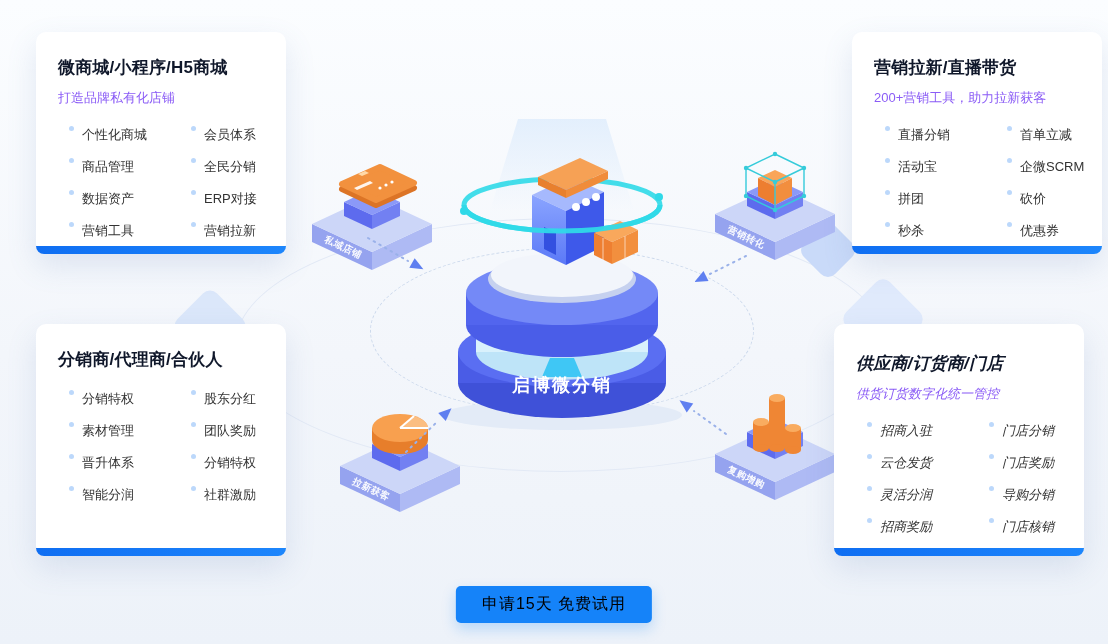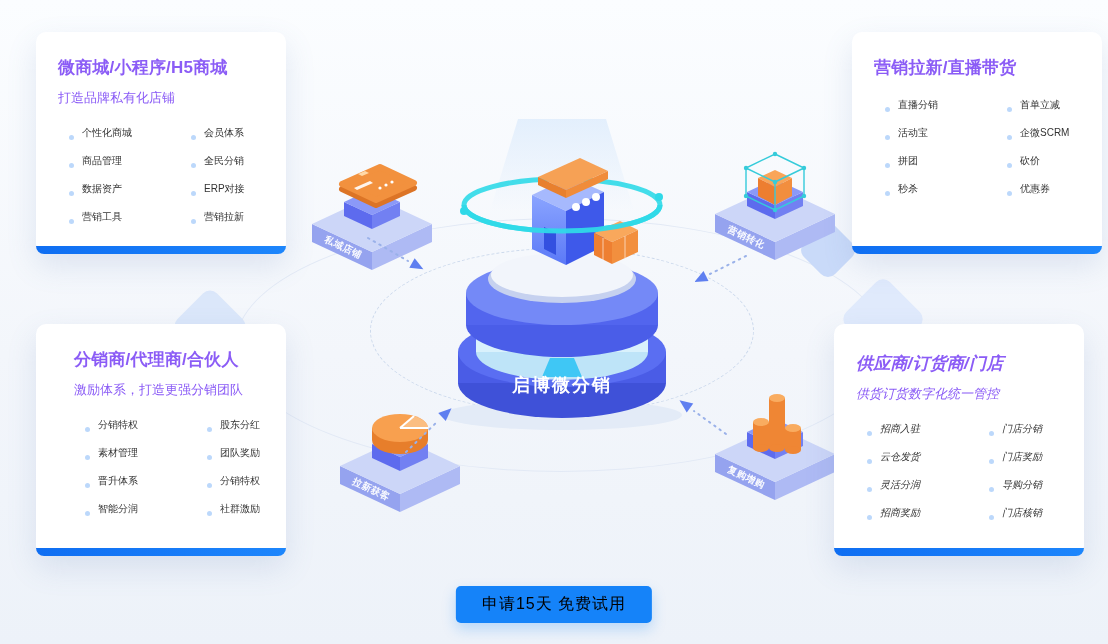--- a/index.html
+++ b/index.html
@@ -6,24 +6,24 @@
   .stage{position:relative;width:1108px;height:644px;overflow:hidden;
          background:linear-gradient(180deg,#fbfdff 0%,#f3f6fb 55%,#edf2f9 100%);
          font-family:"Liberation Sans","DejaVu Sans",sans-serif;}
   .orbit{position:absolute;border-radius:50%;}
   .orbit-outer{left:235px;top:218px;width:650px;height:252px;border:1px solid #e2e9f5;}
   .orbit-inner{left:370px;top:248px;width:382px;height:164px;border:1px dashed #ccd9ec;}
   .diamond{position:absolute;transform:rotate(45deg);border-radius:10px;}
   .card{position:absolute;width:250px;background:#ffffff;border-radius:10px;
         box-shadow:0 12px 30px rgba(96,125,180,0.16);}
   .card-inner{padding:24px 22px 0 22px;}
-  .card-title{font-size:17px;font-weight:bold;color:#8b5cf6;letter-spacing:0.2px;}
+  .card-title{font-size:17px;font-weight:bold;color:#0f172a;letter-spacing:0.2px;}
   .card-subtitle{margin-top:10px;font-size:13px;color:#8b5cf6;}
   .card-items{margin-top:19px;display:grid;grid-template-columns:122px auto;row-gap:14px;padding-left:11px;}
-  .item{display:flex;align-items:flex-end;font-size:10px;color:#333333;white-space:nowrap;}
+  .item{display:flex;align-items:flex-start;font-size:13px;color:#333333;white-space:nowrap;}
   .dot{width:5px;height:5px;border-radius:50%;background:#bcd8fb;margin-right:8px;flex:0 0 auto;}
   .card-bar{position:absolute;left:0;right:0;bottom:0;height:8px;border-radius:0 0 10px 10px;
             background:linear-gradient(90deg,#0f6ef2,#1d86fc);}
   .abs{position:absolute;}
   .cta{position:absolute;left:50%;top:586px;transform:translateX(-50%);
        background:#1583f9;color:#000000;border:none;border-radius:5px;height:37px;
        padding:0 26px;font-size:16px;font-family:inherit;cursor:pointer;letter-spacing:1px;
        box-shadow:0 6px 14px rgba(21,131,249,0.25);}
   .sat-label{font-size:9.5px;fill:#ffffff;opacity:0.95;letter-spacing:0.5px;font-weight:bold;}
   .podium-label{font-size:18px;font-weight:bold;fill:#ffffff;letter-spacing:2px;}
@@ -267,20 +267,21 @@
             <span>营销拉新</span>
           </div>
       </div>
     </div>
     <div class="card-bar"></div>
   </div>
 
   <div class="card" style="left:852px;top:32px;height:222px;">
     <div class="card-inner">
       <div class="card-title">营销拉新/直播带货</div>
+      <div class="card-subtitle">200+营销工具，助力拉新获客</div>
       <div class="card-items">
         <div class="item">
             <span class="dot"></span>
             <span>直播分销</span>
           </div>
         <div class="item">
             <span class="dot"></span>
             <span>首单立减</span>
           </div>
         <div class="item">
@@ -306,23 +307,22 @@
         <div class="item">
             <span class="dot"></span>
             <span>优惠券</span>
           </div>
       </div>
     </div>
     <div class="card-bar"></div>
   </div>
 
   <div class="card" style="left:36px;top:324px;height:232px;">
-    <div class="card-inner" style="margin-left:16px;">
+    <div class="card-inner" style="">
       <div class="card-title">分销商/代理商/合伙人</div>
-      <div class="card-subtitle">激励体系，打造更强分销团队</div>
       <div class="card-items">
         <div class="item">
             <span class="dot"></span>
             <span>分销特权</span>
           </div>
         <div class="item">
             <span class="dot"></span>
             <span>股东分红</span>
           </div>
         <div class="item">

